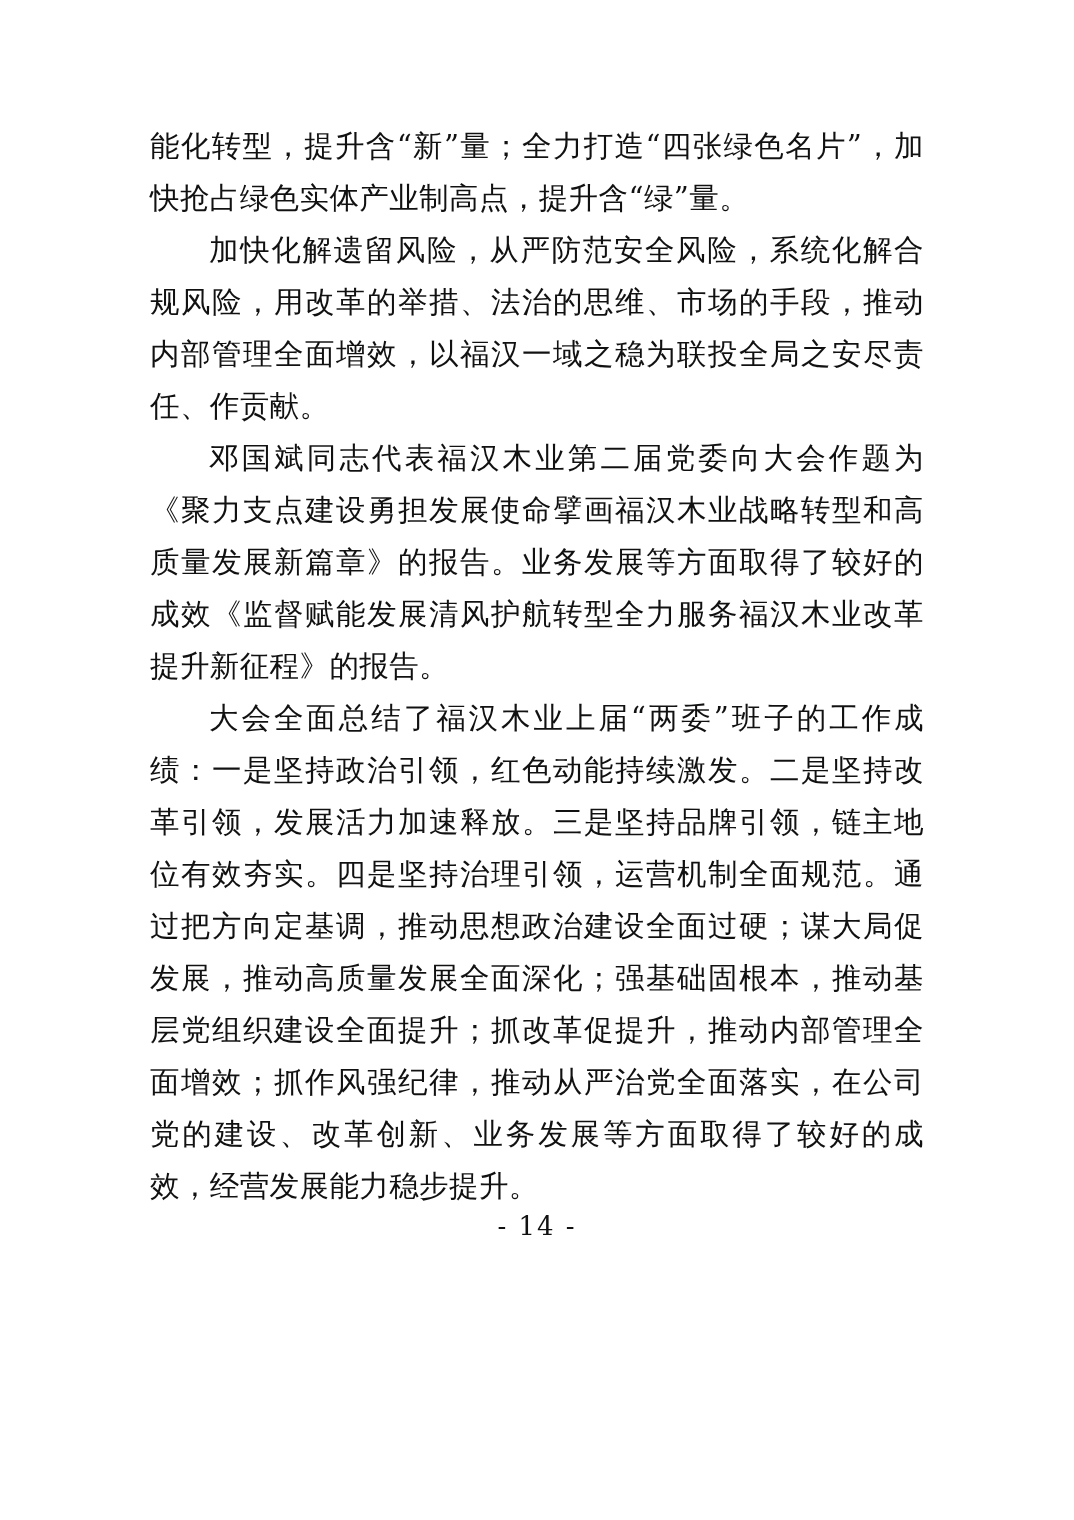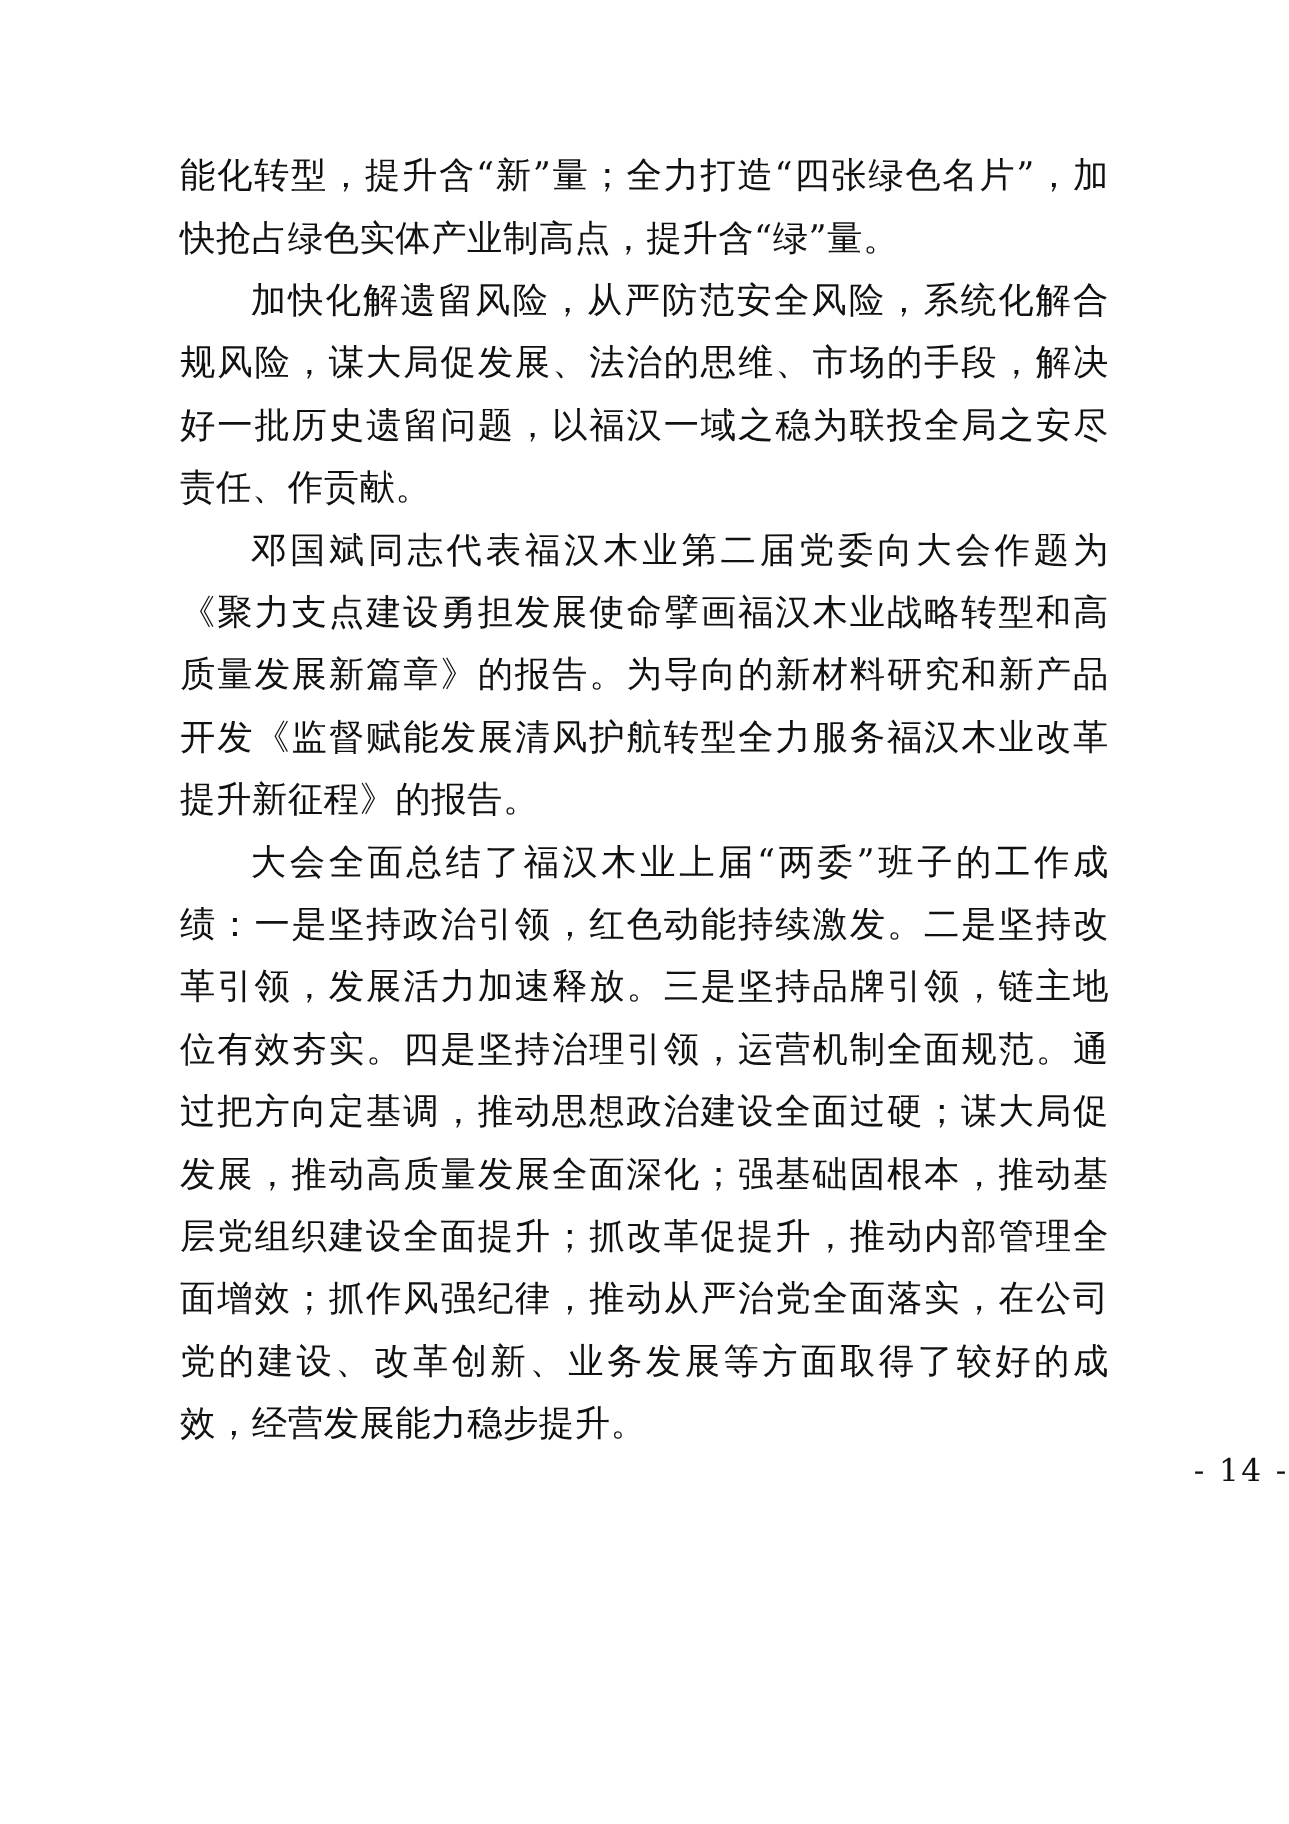--- a/index.html
+++ b/index.html
@@ -34,31 +34,31 @@
     text-indent: 2em;
   }
   .para.no-indent {
     text-indent: 0;
   }
   .footer {
     position: absolute;
     left: 0;
     right: 0;
     bottom: 98px;
-    text-align: right;
+    text-align: center;
     font-size: 26px;
     letter-spacing: 2px;
     color: #111111;
     font-family: "DejaVu Serif", "Liberation Serif", serif;
   }
 </style>
 </head>
 <body>
 
 <div class="page">
   <div class="body-text">
     <p class="para no-indent">能化转型，提升含“新”量；全力打造“四张绿色名片”，加快抢占绿色实体产业制高点，提升含“绿”量。</p>
-    <p class="para">加快化解遗留风险，从严防范安全风险，系统化解合规风险，谋大局促发展、法治的思维、市场的手段，解决好一批历史遗留问题，以福汉一域之稳为联投全局之安尽责任、作贡献。</p>
-    <p class="para">邓国斌同志代表福汉木业第二届党委向大会作题为《聚力支点建设勇担发展使命擘画福汉木业战略转型和高质量发展新篇章》的报告。为导向的新材料研究和新产品开发《监督赋能发展清风护航转型全力服务福汉木业改革提升新征程》的报告。</p>
+    <p class="para">加快化解遗留风险，从严防范安全风险，系统化解合规风险，用改革的举措、法治的思维、市场的手段，推动内部管理全面增效，以福汉一域之稳为联投全局之安尽责任、作贡献。</p>
+    <p class="para">邓国斌同志代表福汉木业第二届党委向大会作题为《聚力支点建设勇担发展使命擘画福汉木业战略转型和高质量发展新篇章》的报告。业务发展等方面取得了较好的成效《监督赋能发展清风护航转型全力服务福汉木业改革提升新征程》的报告。</p>
     <p class="para">大会全面总结了福汉木业上届“两委”班子的工作成绩：一是坚持政治引领，红色动能持续激发。二是坚持改革引领，发展活力加速释放。三是坚持品牌引领，链主地位有效夯实。四是坚持治理引领，运营机制全面规范。通过把方向定基调，推动思想政治建设全面过硬；谋大局促发展，推动高质量发展全面深化；强基础固根本，推动基层党组织建设全面提升；抓改革促提升，推动内部管理全面增效；抓作风强纪律，推动从严治党全面落实，在公司党的建设、改革创新、业务发展等方面取得了较好的成效，经营发展能力稳步提升。</p>
   </div>
   <div class="footer">- 14 -</div>
 </div>
 
 </body></html>

